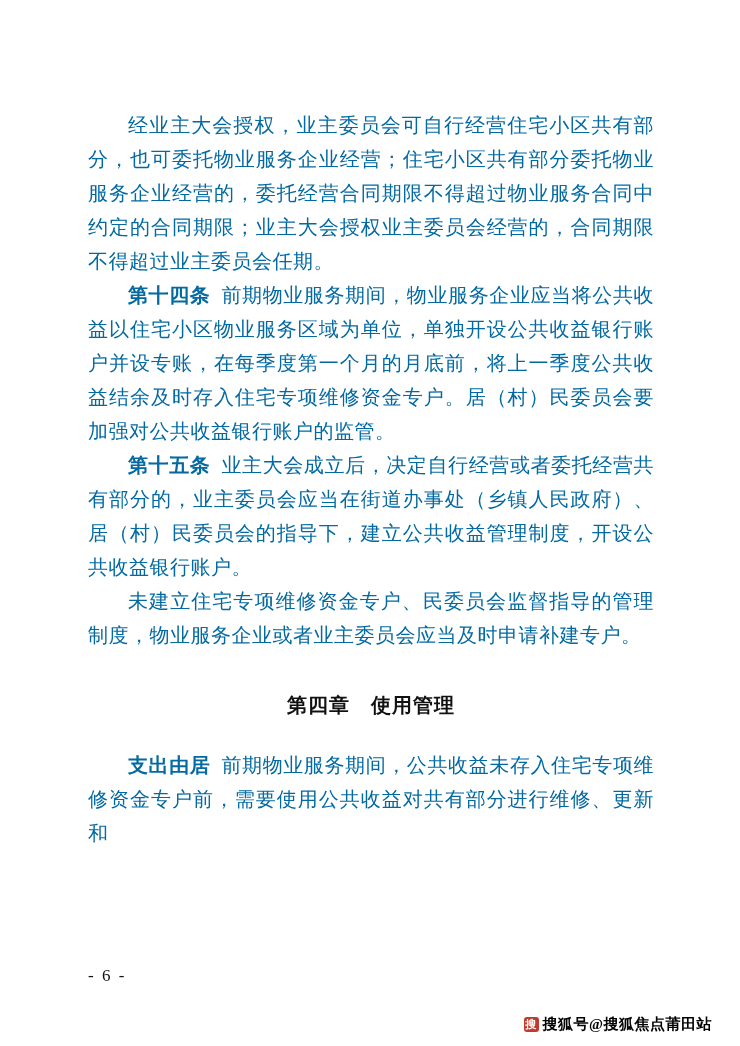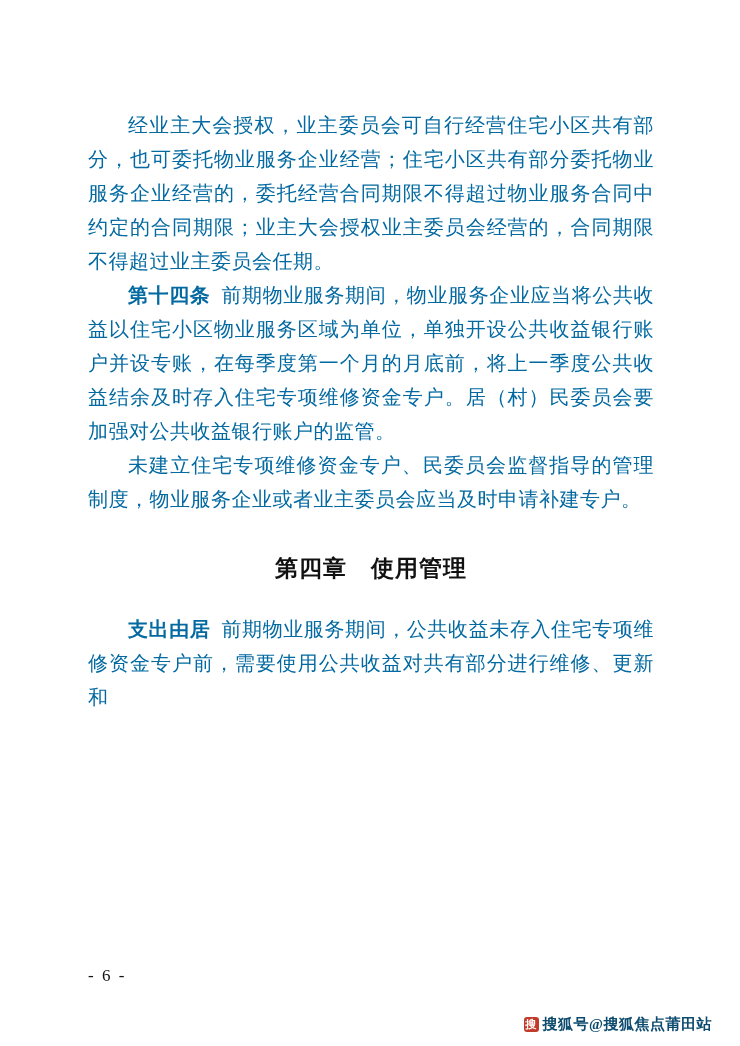--- a/index.html
+++ b/index.html
@@ -29,21 +29,21 @@
     letter-spacing: 0.5px;
     color: #0369a1;
   }
   .para .term {
     font-weight: bold;
   }
   .para .term:not(:empty) {
     margin-right: 0.55em;
   }
   .chapter-heading {
-    font-size: 23px;
+    font-size: 20px;
     font-weight: bold;
     text-align: center;
     line-height: 34px;
     margin: 36px 0 26px 0;
     letter-spacing: 1px;
     color: #111111;
   }
   .page-number {
     position: absolute;
     left: 88px;
@@ -89,33 +89,36 @@
   <div class="content">
 
     <p class="para">
       <span class="term"></span><span>经业主大会授权，业主委员会可自行经营住宅小区共有部分，也可委托物业服务企业经营；住宅小区共有部分委托物业服务企业经营的，委托经营合同期限不得超过物业服务合同中约定的合同期限；业主大会授权业主委员会经营的，合同期限不得超过业主委员会任期。</span>
     </p>
 
     <p class="para">
       <span class="term">第十四条</span><span>前期物业服务期间，物业服务企业应当将公共收益以住宅小区物业服务区域为单位，单独开设公共收益银行账户并设专账，在每季度第一个月的月底前，将上一季度公共收益结余及时存入住宅专项维修资金专户。居（村）民委员会要加强对公共收益银行账户的监管。</span>
     </p>
 
+    <p class="para">
+      <span class="term">第十五条</span><span>业主大会成立后，决定自行经营或者委托经营共有部分的，业主委员会应当在街道办事处（乡镇人民政府）、居（村）民委员会的指导下，建立公共收益管理制度，开设公共收益银行账户。</span>
+    </p>
 
 
     <p class="para">
       <span class="term"></span><span>未建立住宅专项维修资金专户、民委员会监督指导的管理制度，物业服务企业或者业主委员会应当及时申请补建专户。</span>
     </p>
 
     <h2 class="chapter-heading">第四章　使用管理</h2>
 
     <p class="para">
       <span class="term">支出由居</span><span>前期物业服务期间，公共收益未存入住宅专项维修资金专户前，需要使用公共收益对共有部分进行维修、更新和</span>
     </p>
 
   </div>
 
   <div class="page-number">- 6 -</div>
 
-  <div class="watermark" style="color: #0c4a6e;">
+  <div class="watermark" style="color: #000000;">
     <span class="wm-icon" style="background: rgb(194, 58, 43);"></span>
     <span>搜狐号@搜狐焦点莆田站</span>
   </div>
 </div>
 
 </body></html>

